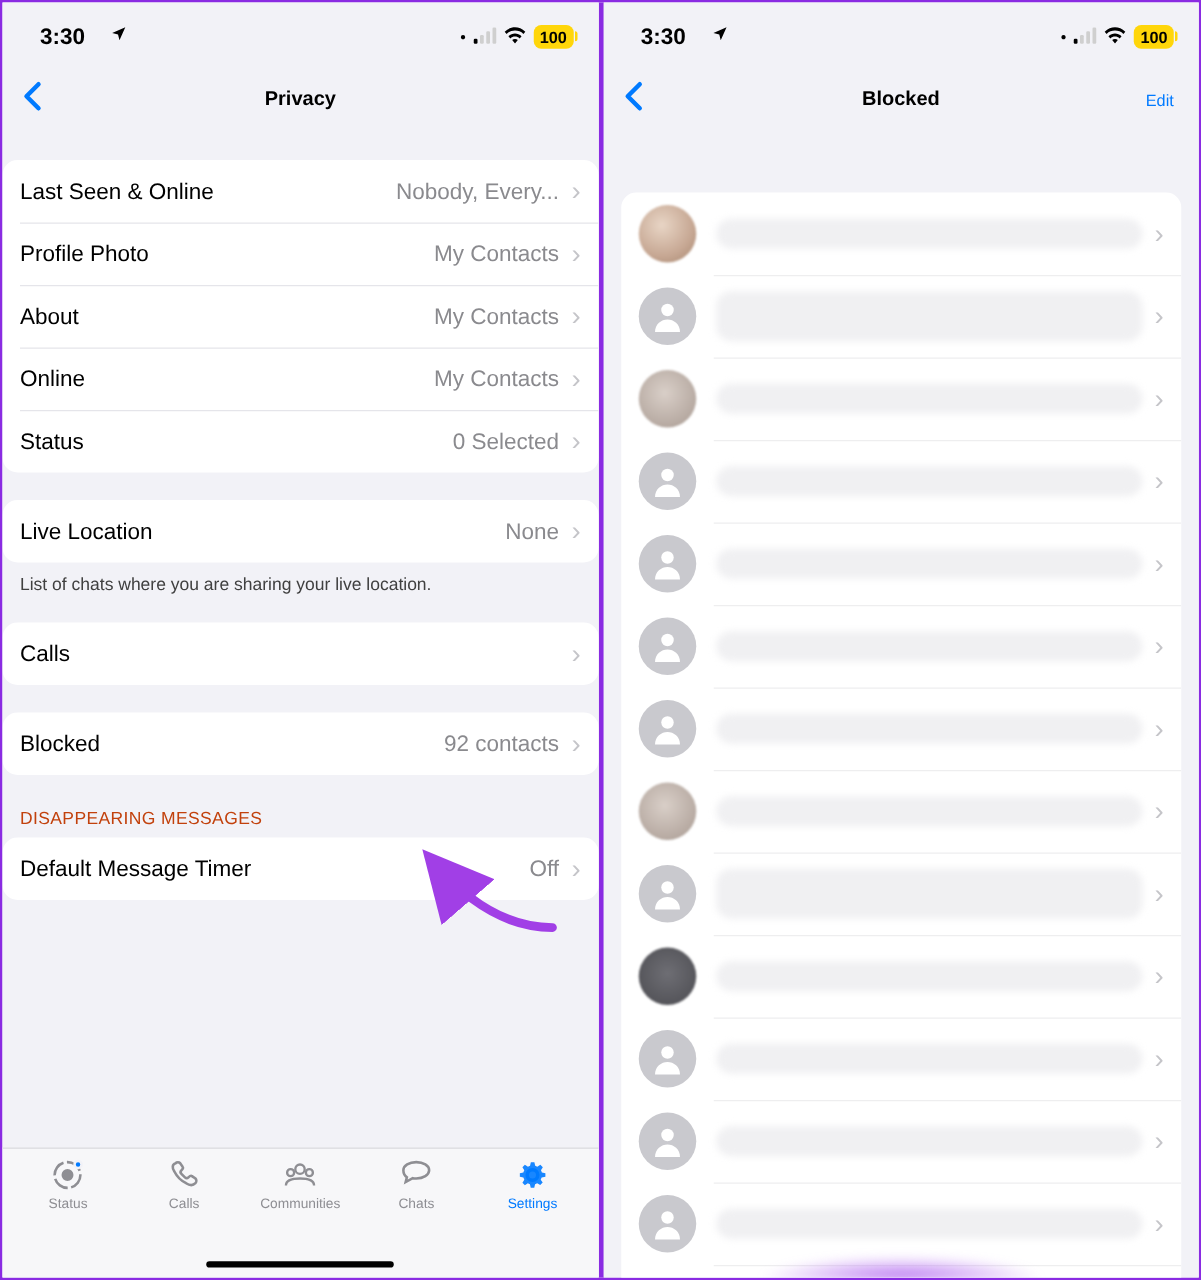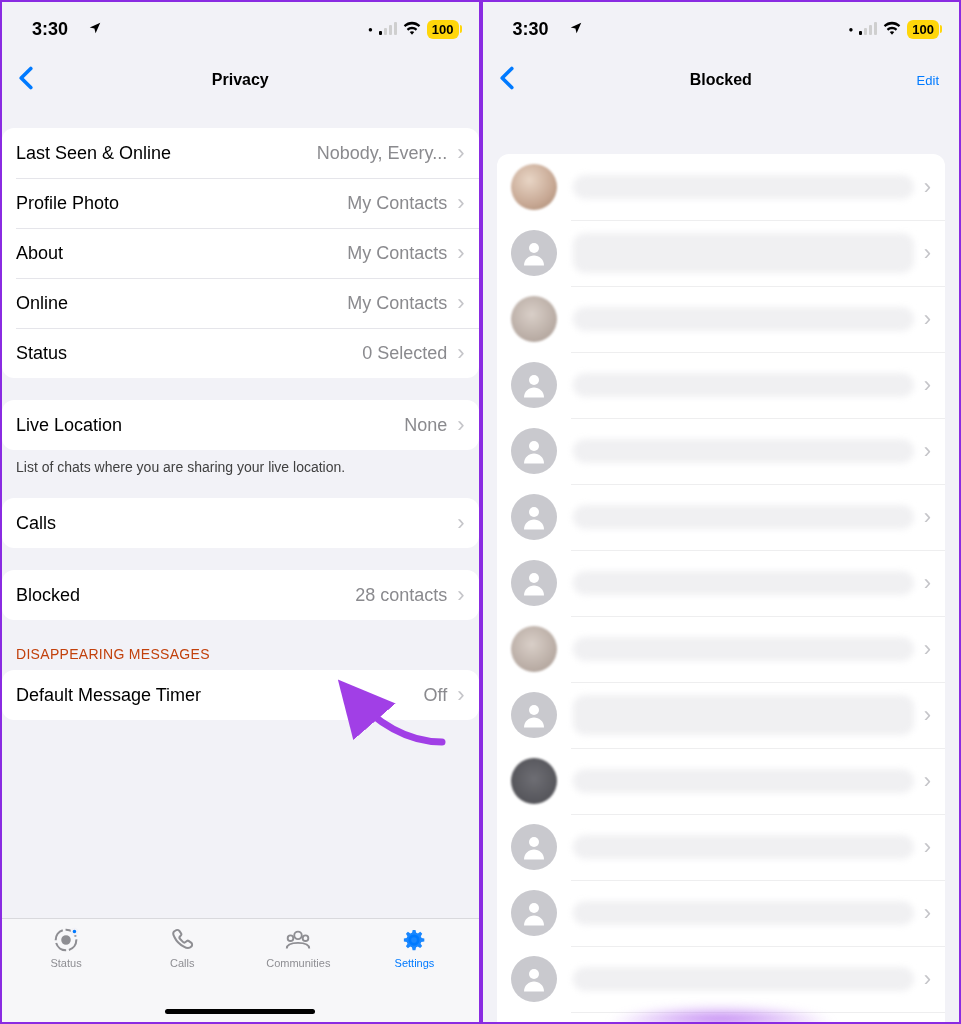--- a/index.html
+++ b/index.html
@@ -153,21 +153,21 @@
         <div class="row">
           <span class="label">Calls</span>
           <span class="value"></span>
           <span class="chev">›</span>
         </div>
       </div>
 
       <div class="group">
         <div class="row">
           <span class="label">Blocked</span>
-          <span class="value">28 contacts</span>
+          <span class="value">92 contacts</span>
           <span class="chev">›</span>
         </div>
       </div>
 
       <div class="section-header">DISAPPEARING MESSAGES</div>
       <div class="group">
         <div class="row">
           <span class="label">Default Message Timer</span>
           <span class="value">Off</span>
           <span class="chev">›</span>
@@ -204,20 +204,26 @@
       </div>
       <div class="tab">
         <svg viewBox="0 0 32 32" fill="none" stroke="#8e8e93" stroke-width="2">
           <circle cx="16" cy="11" r="4"></circle>
             <circle cx="8" cy="14" r="3"></circle>
             <circle cx="24" cy="14" r="3"></circle>
           <path d="M4 25c0-4 5-6 12-6s12 2 12 6"></path>
         </svg>
         <span>Communities</span>
       </div>
+      <div class="tab">
+        <svg viewBox="0 0 32 32" fill="none" stroke="#8e8e93" stroke-width="2.2">
+            <path d="M5 12c0-4 5-7 11-7s11 3 11 7-5 7-11 7c-1 0-2 0-3-.3L7 22l1-4c-2-1.5-3-3.5-3-6z"></path>
+          </svg>
+        <span>Chats</span>
+      </div>
       <div class="tab active">
         <svg viewBox="0 0 32 32" fill="#007aff">
             <path d="M16 10a6 6 0 100 12 6 6 0 000-12zm0 9a3 3 0 110-6 3 3 0 010 6z"></path>
             <path d="M27 17.5v-3l-3-.7c-.2-.6-.5-1.2-.8-1.8l1.6-2.6-2.1-2.1L20.1 9c-.6-.3-1.2-.6-1.8-.8l-.7-3h-3l-.7 3c-.6.2-1.2.5-1.8.8L9.5 7.3 7.4 9.4 9 12c-.3.6-.6 1.2-.8 1.8l-3 .7v3l3 .7c.2.6.5 1.2.8 1.8l-1.6 2.6 2.1 2.1L12 23c.6.3 1.2.6 1.8.8l.7 3h3l.7-3c.6-.2 1.2-.5 1.8-.8l2.6 1.6 2.1-2.1L23 20c.3-.6.6-1.2.8-1.8l3.2-.7z" opacity=".9"></path>
           </svg>
         <span>Settings</span>
       </div>
       <div class="home-indicator"></div>
     </div>
 

